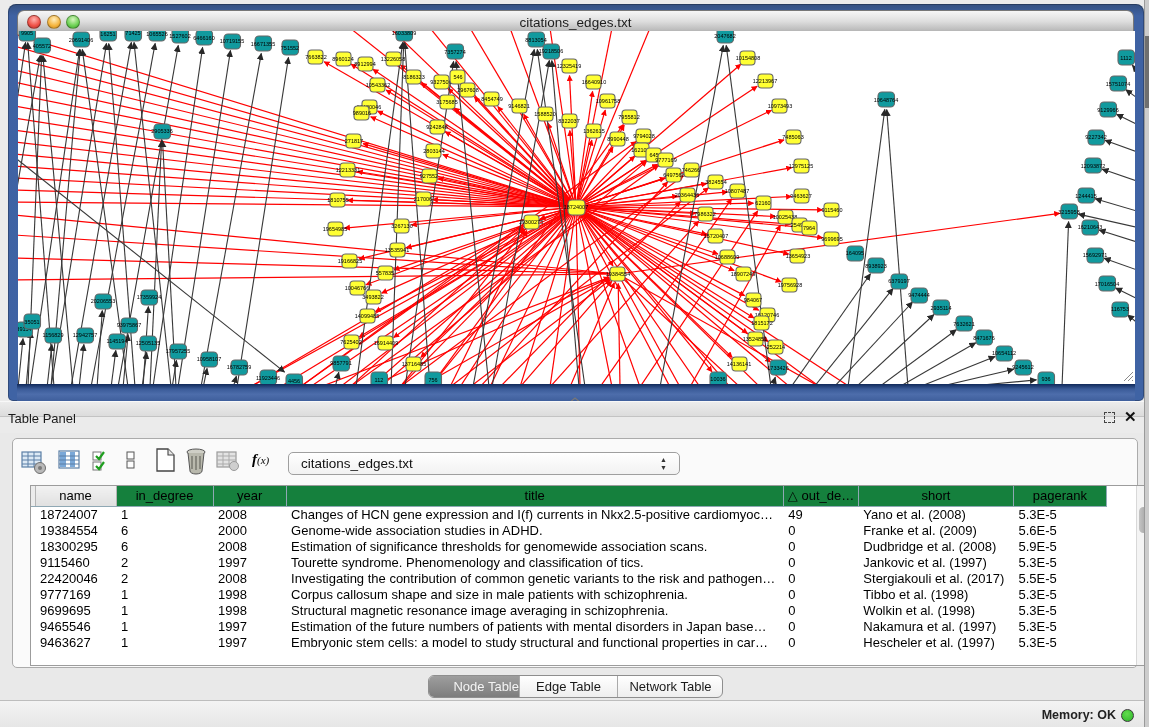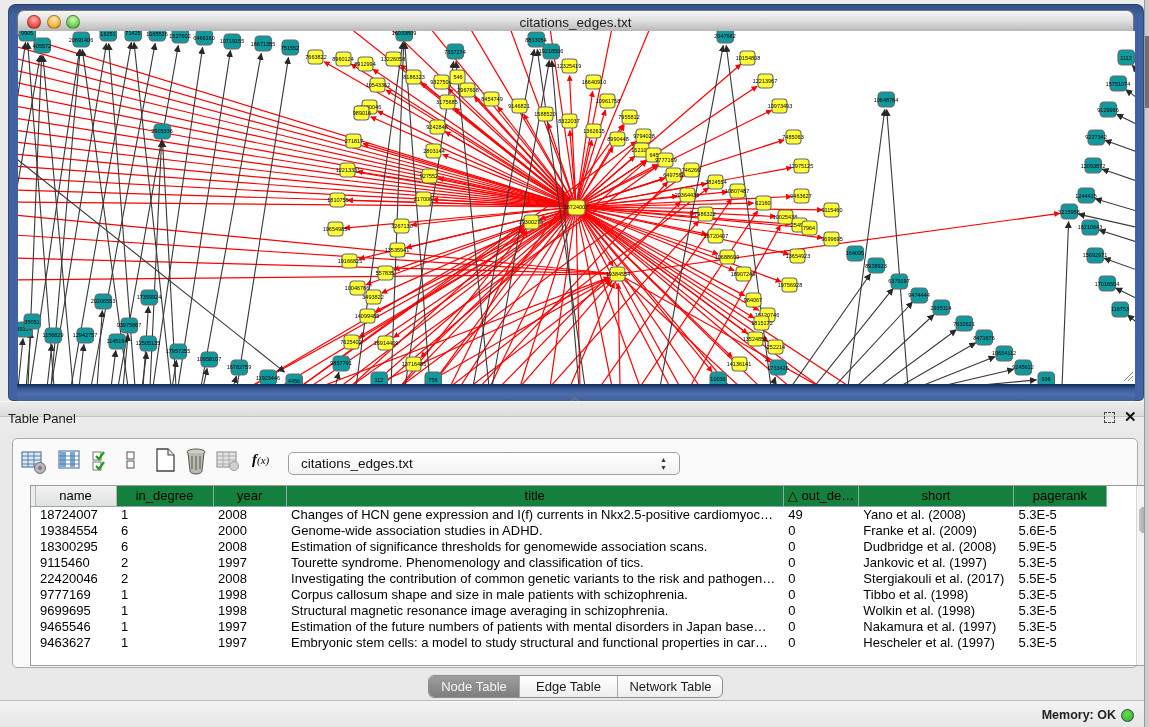--- a/index.html
+++ b/index.html
@@ -721,21 +721,21 @@
               <td>5.3E-5</td>
             </tr>
       </tbody>
         </table>
       <div id="sbar">
           <div class="th"></div>
         </div>
     </div>
   </div>
   <div id="tabs">
-    <div class="seg sel" style="left:0;width:90px;">Node Table</div>
+    <div class="seg sel" style="left:0;width:90px;text-align:right;">Node Table</div>
     <div class="seg" style="left:90px;width:98px;border-left:1px solid #aaa;">Edge Table</div>
     <div class="seg" style="left:188px;width:106px;border-left:1px solid #aaa;">Network Table</div>
   </div>
 </div>
 <div id="status">
     <div class="m">Memory: OK</div>
     <div class="led"></div>
   </div>
 <div id="rstrip">
     <div class="d"></div>

